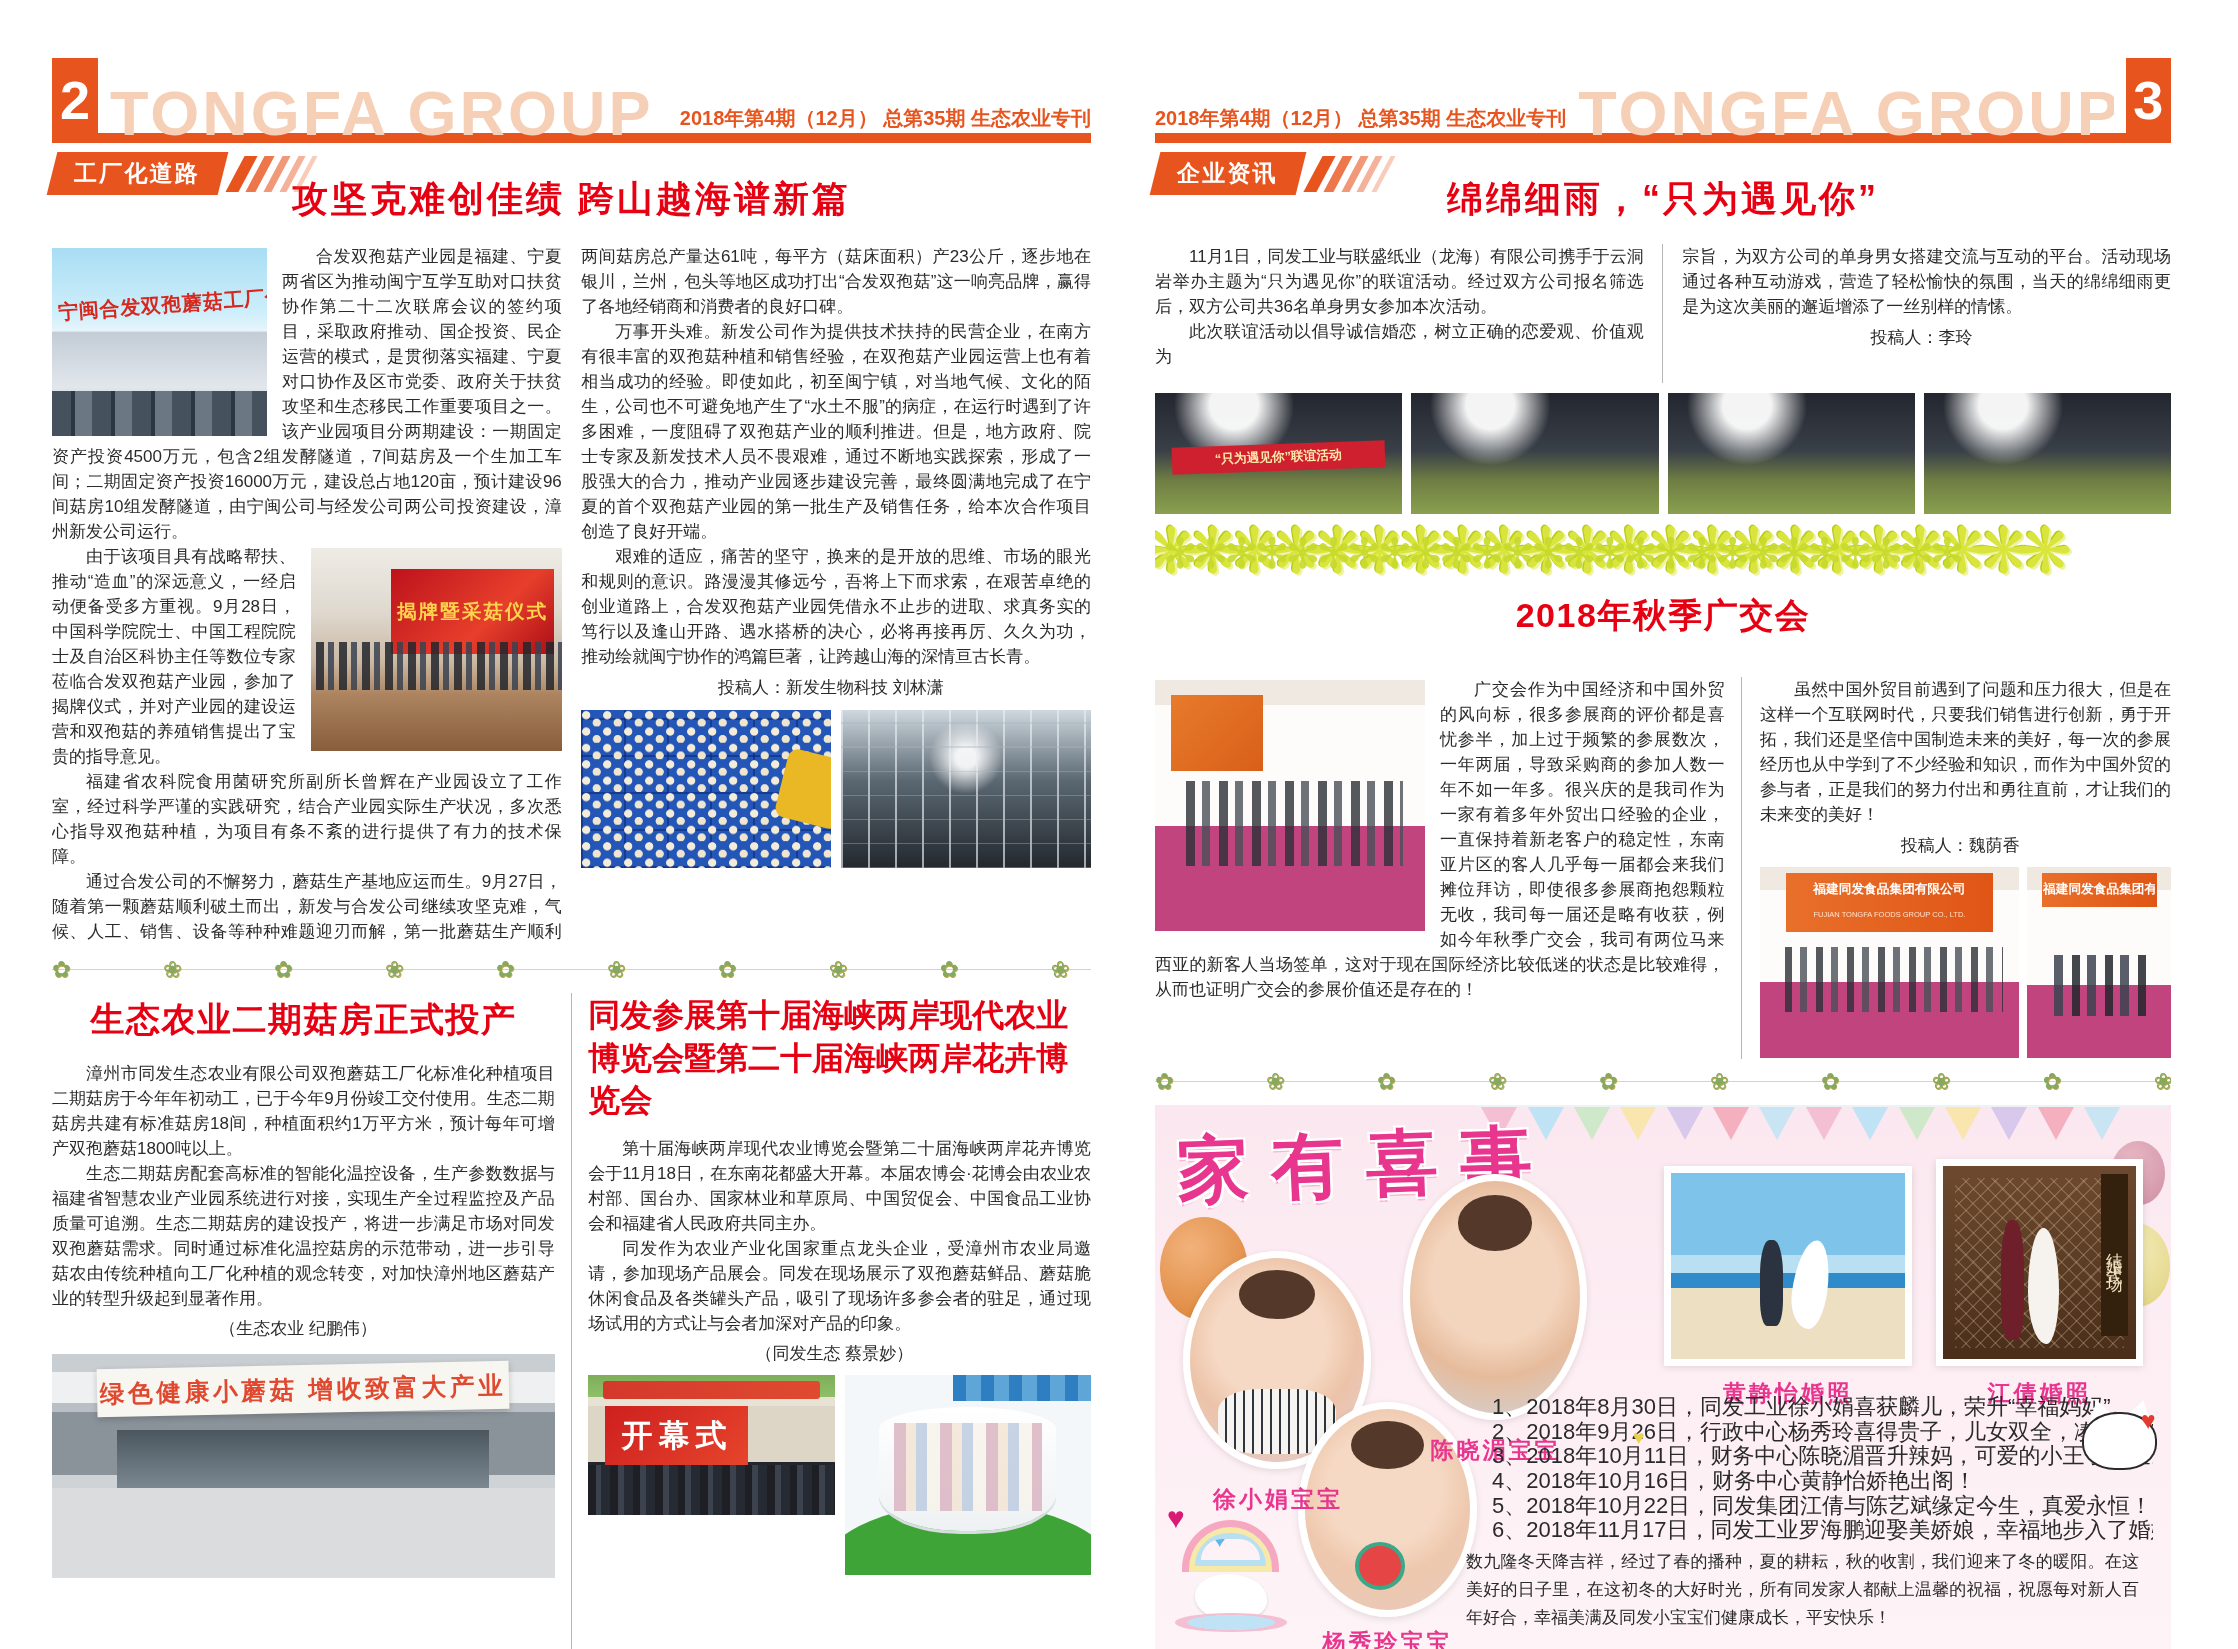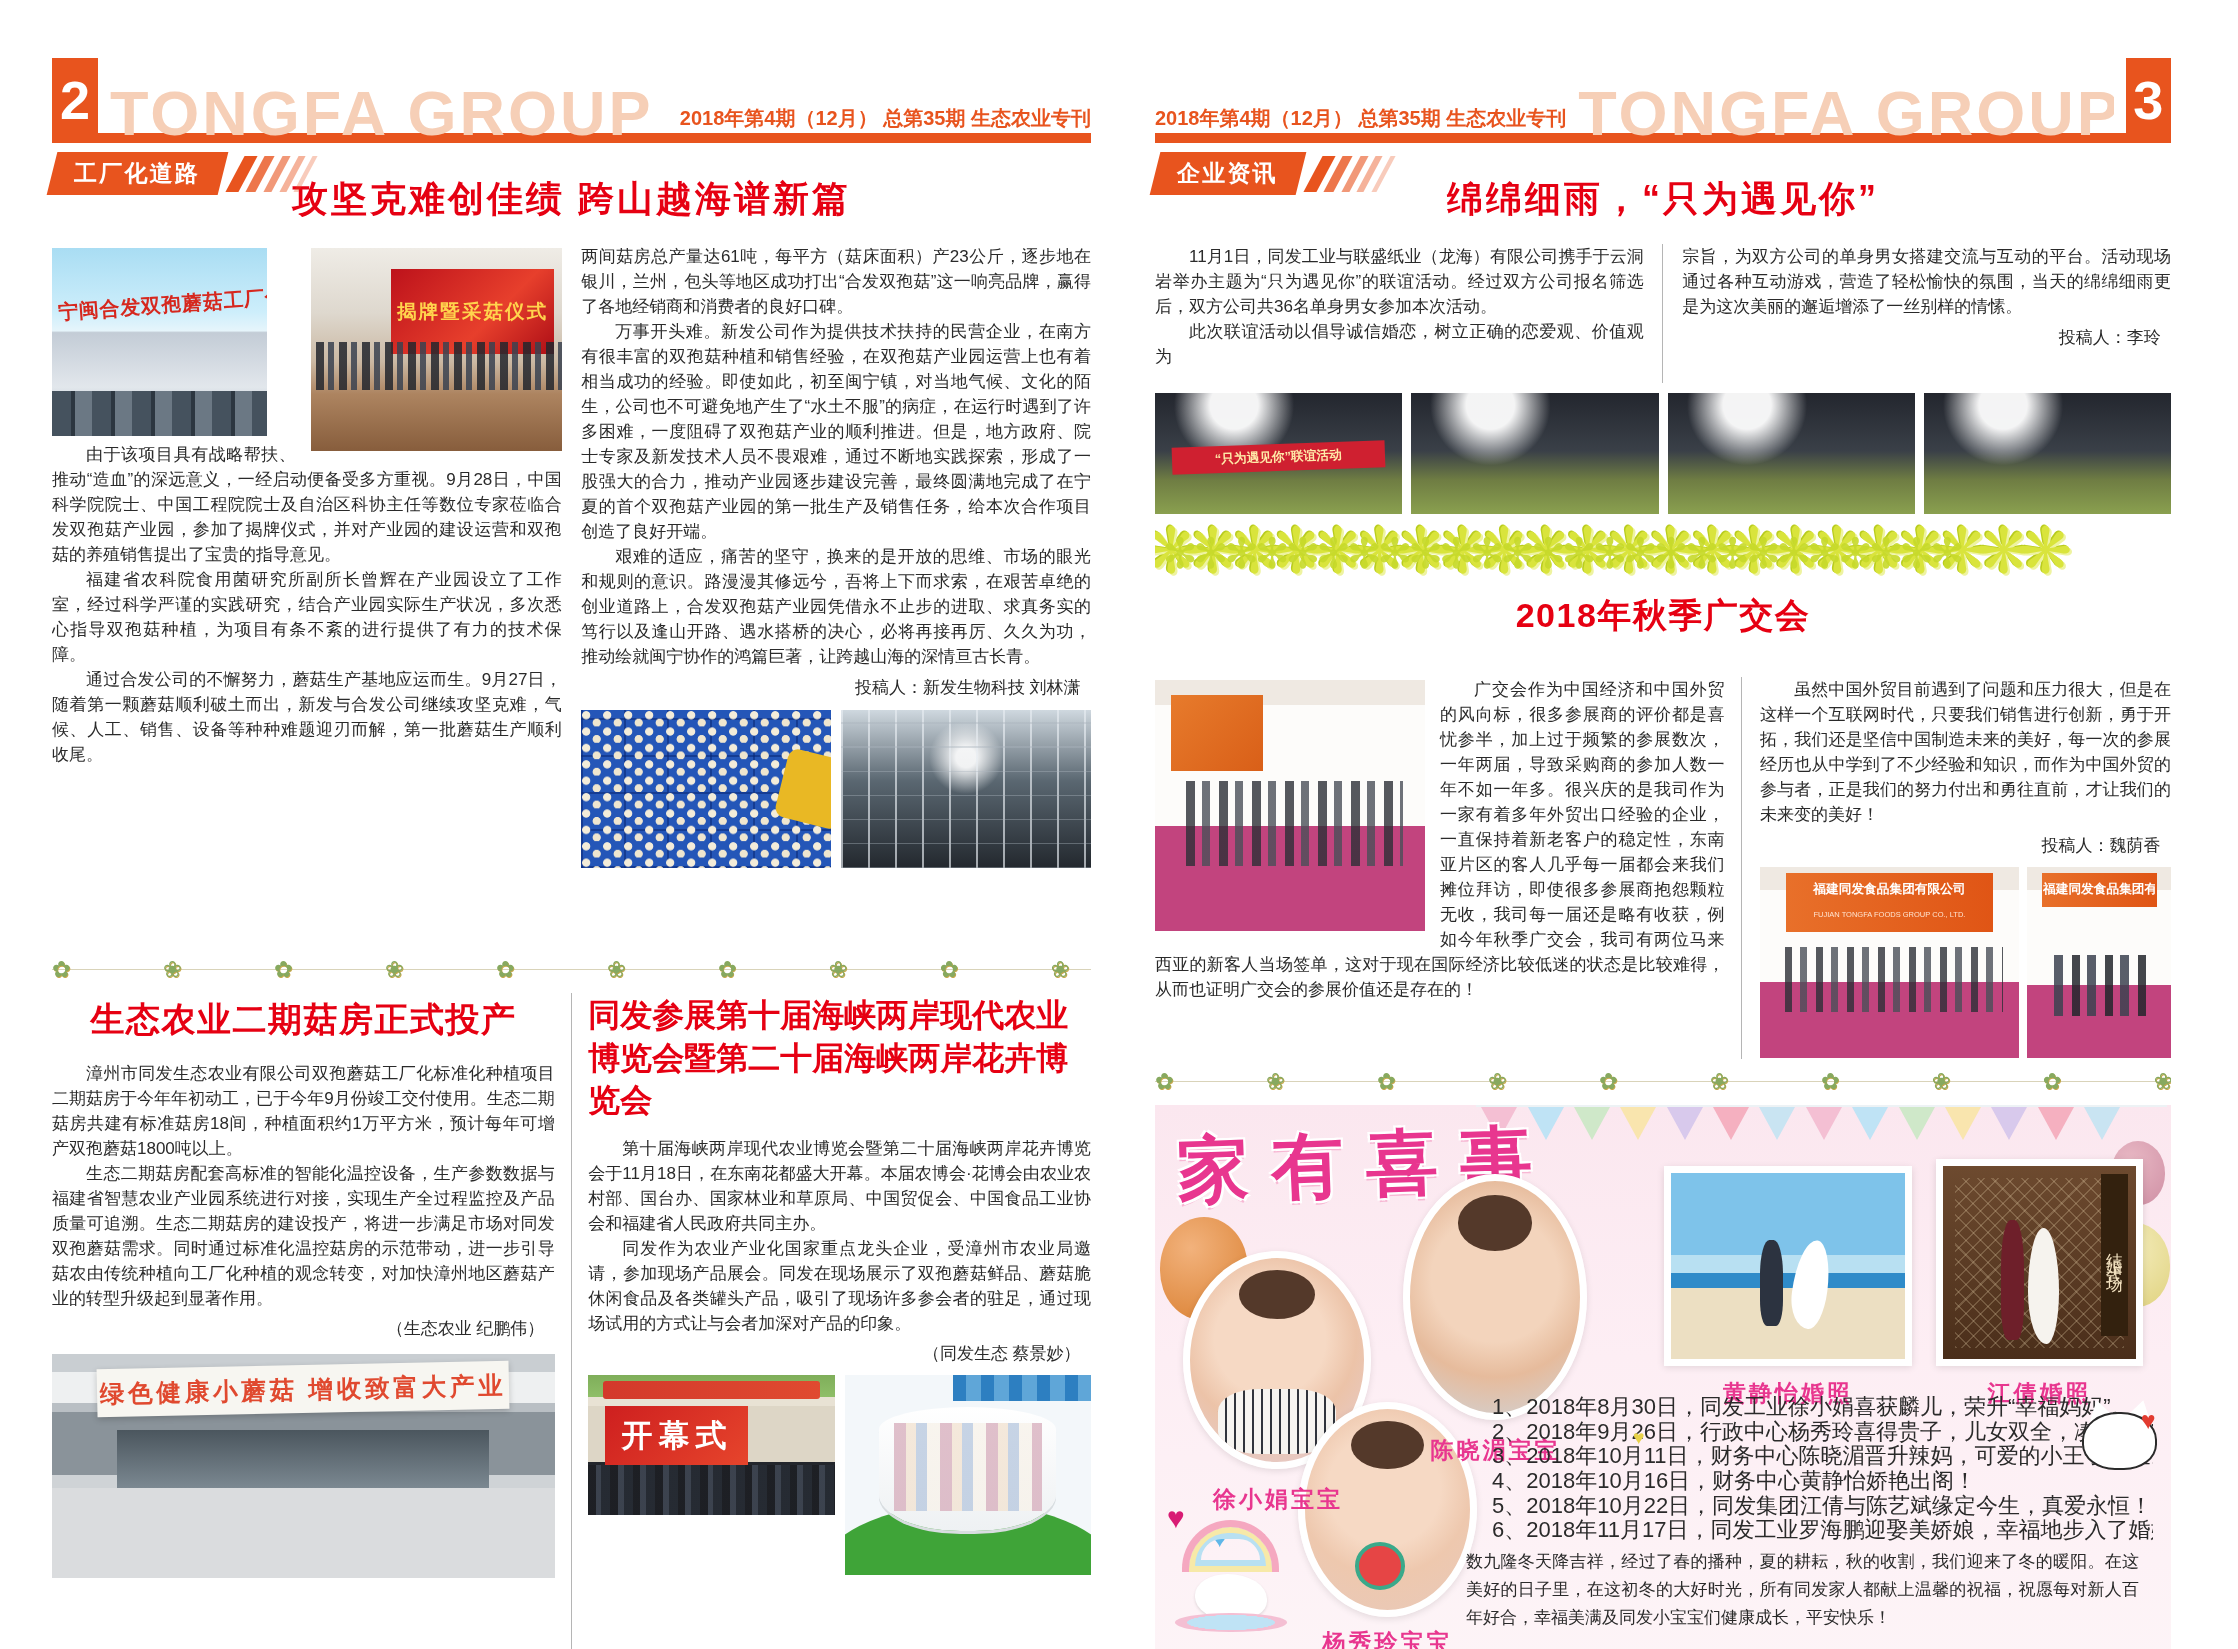--- a/index.html
+++ b/index.html
@@ -34,21 +34,21 @@
 
   
   h1.headline { text-align:center; color:#e60012; font-size:36px; font-weight:900;
                 letter-spacing:3px; margin:22.4px 0 19.4px; }
   h2.headline-c { text-align:center; color:#e60012; font-size:34px; font-weight:700; letter-spacing:1.5px; margin:4.5px 0 18px; }
   h2.headline-l { text-align:left; color:#e60012; font-size:32px; font-weight:900; line-height:1.32; margin:1.5px 0 15px; }
 
   .bodytext { font-size:17px; line-height:25px; color:#2a2a2a; text-align:justify; }
   .bodytext p { text-indent:2em; }
   .bodytext p.noind { text-indent:0; }
-  .attribution { text-align:right; padding-right:10.4px; margin-top:6px; font-size:17px; color:#2a2a2a; }
+  .attribution { text-align:center; padding-right:10.4px; margin-top:6px; font-size:17px; color:#2a2a2a; }
 
   .cols { display:flex; }
   .cols .col { flex:1; min-width:0; }
   .cols .col + .col { margin-left:19.4px; }
   .vline { width:0.7px; background:#b5b5b5; margin:0 16.4px; }
 
   
   .photo { position:relative; overflow:hidden; background:#d8d8d8; }
 
   
@@ -297,20 +297,21 @@
       </div>
     </div>
 
     <h1 class="headline">攻坚克难创佳绩  跨山越海谱新篇</h1>
 
     <div class="cols bodytext" style="height:703px; overflow:hidden;">
       <div class="col">
         <div class="photo ph-building">
           <div class="sign">宁闽合发双孢蘑菇工厂化栽培基地</div>
         </div>
+        <p>合发双孢菇产业园是福建、宁夏两省区为推动闽宁互学互助对口扶贫协作第二十二次联席会议的签约项目，采取政府推动、国企投资、民企运营的模式，是贯彻落实福建、宁夏对口协作及区市党委、政府关于扶贫攻坚和生态移民工作重要项目之一。该产业园项目分两期建设：一期固定资产投资4500万元，包含2组发酵隧道，7间菇房及一个生加工车间；二期固定资产投资16000万元，建设总占地120亩，预计建设96间菇房10组发酵隧道，由宁闽公司与经发公司两公司投资建设，漳州新发公司运行。</p>
         <div class="photo ph-ceremony">
           <div class="screen">
               <span>揭牌暨采菇仪式</span>
             </div>
         </div>
         <p>由于该项目具有战略帮扶、推动“造血”的深远意义，一经启动便备受多方重视。9月28日，中国科学院院士、中国工程院院士及自治区科协主任等数位专家莅临合发双孢菇产业园，参加了揭牌仪式，并对产业园的建设运营和双孢菇的养殖销售提出了宝贵的指导意见。</p>
         <p>福建省农科院食用菌研究所副所长曾辉在产业园设立了工作室，经过科学严谨的实践研究，结合产业园实际生产状况，多次悉心指导双孢菇种植，为项目有条不紊的进行提供了有力的技术保障。</p>
         <p>通过合发公司的不懈努力，蘑菇生产基地应运而生。9月27日，随着第一颗蘑菇顺利破土而出，新发与合发公司继续攻坚克难，气候、人工、销售、设备等种种难题迎刃而解，第一批蘑菇生产顺利收尾。</p>
       </div>
       <div class="col">

